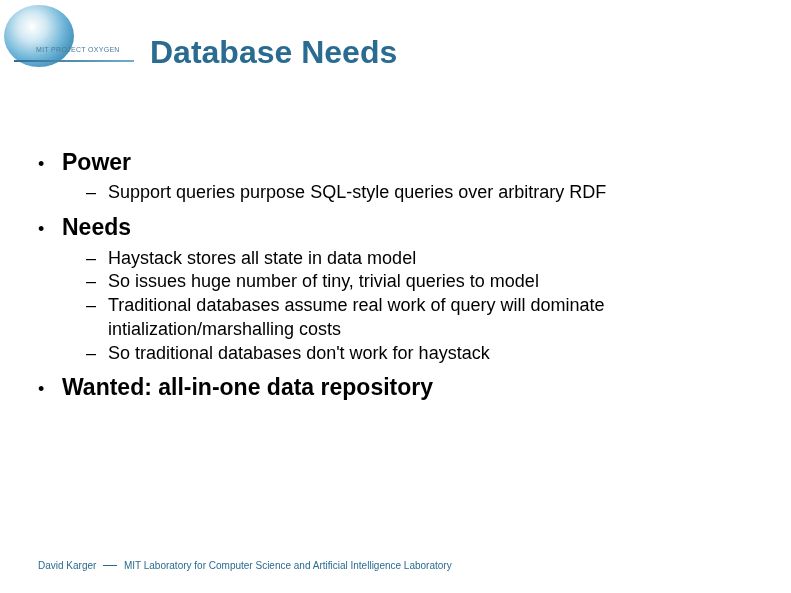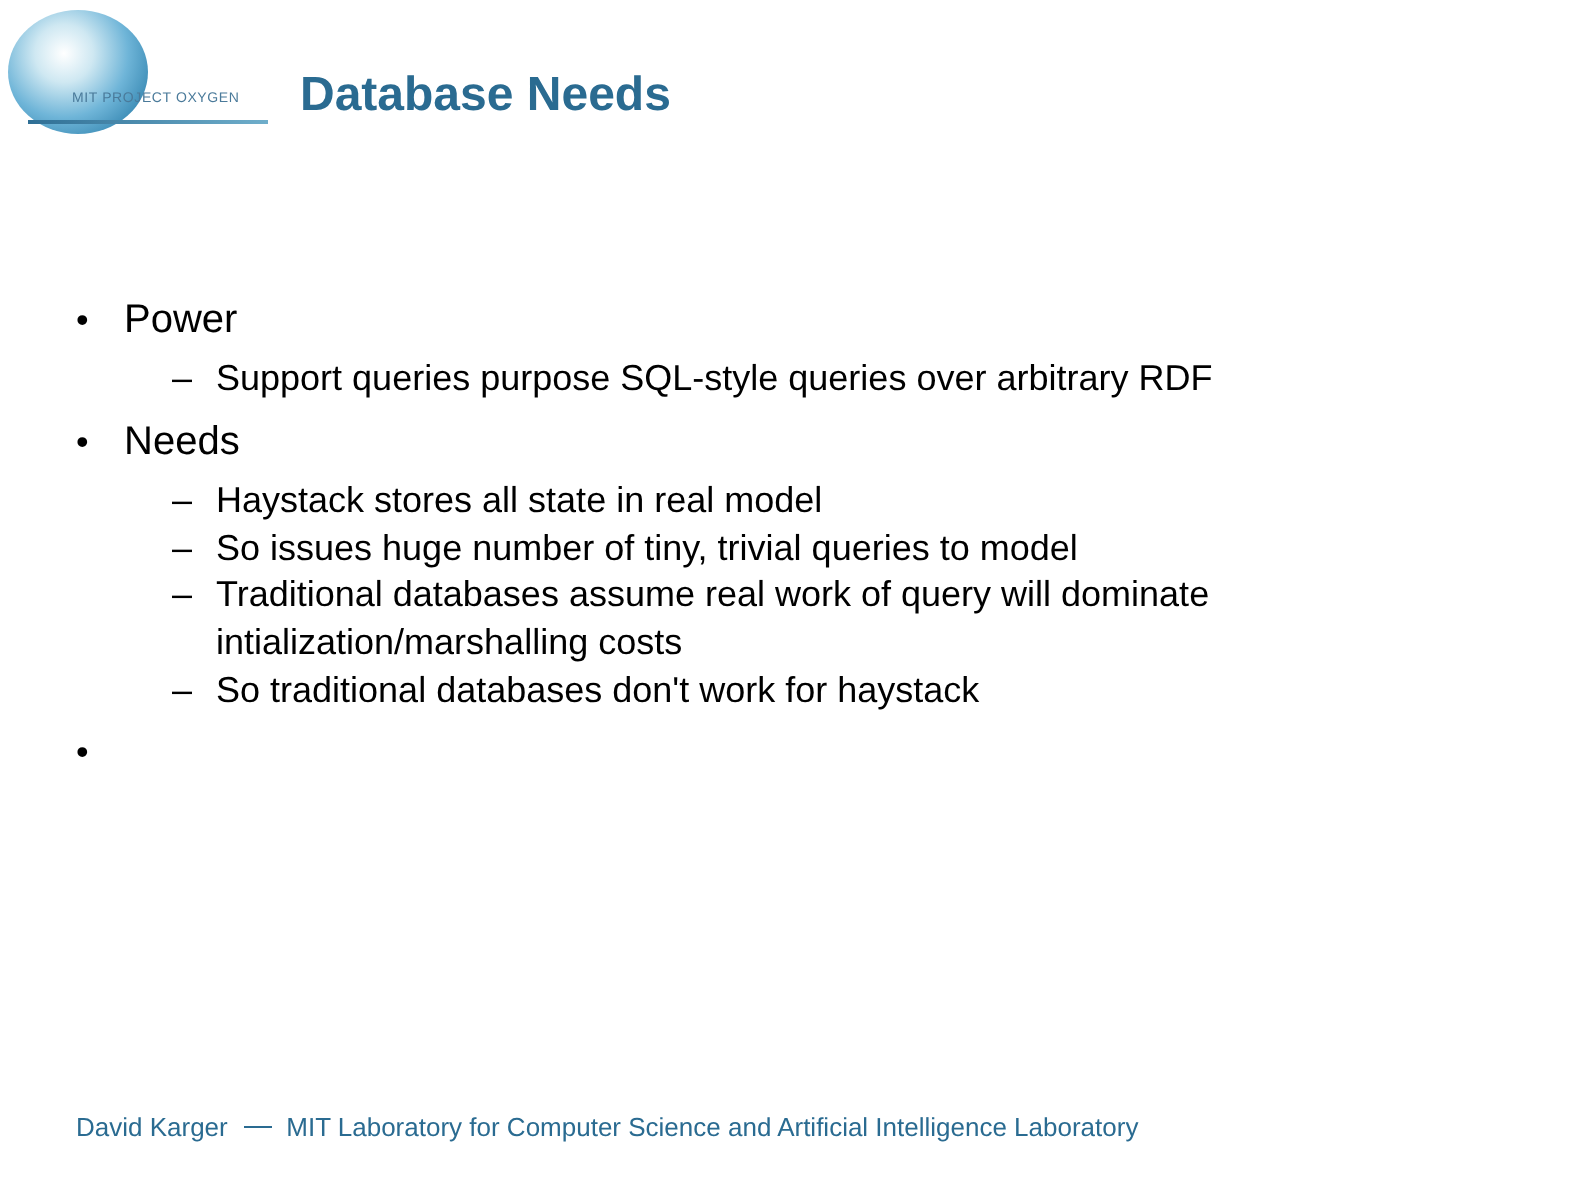--- a/index.html
+++ b/index.html
@@ -44,21 +44,21 @@
     top: 40px;
     left: 0;
     width: 120px;
     height: 2px;
     background: linear-gradient(to right, #2f6f95, #6faecb);
   }
   .title {
     position: absolute;
     top: 34px;
     left: 150px;
-    font-size: 24px;
+    font-size: 32px;
     font-weight: bold;
     color: #2a6b91;
   }
   .content {
     position: absolute;
     top: 148px;
     left: 38px;
     right: 30px;
     font-size: 20px;
     line-height: 1.28;
@@ -77,22 +77,22 @@
     align-items: baseline;
   }
   .bullet-dot {
     width: 24px;
     flex: 0 0 24px;
     font-size: 18px;
     line-height: 1.2;
     text-align: left;
   }
   .top-label {
-    font-weight: normal;
-    font-size: 20px;
+    font-weight: bold;
+    font-size: 23px;
   }
   ul.sub {
     list-style: none;
     margin: 4px 0 8px 0;
     padding: 0 0 0 48px;
   }
   ul.sub > li {
     display: flex;
     align-items: flex-start;
     font-size: 18px;
@@ -102,21 +102,21 @@
     width: 22px;
     flex: 0 0 22px;
   }
   .sub-text {
     flex: 1 1 auto;
   }
   .footer {
     position: absolute;
     bottom: 22px;
     left: 38px;
-    font-size: 13px;
+    font-size: 10px;
     color: #2a6b91;
   }
   .footer-sep {
     display: inline-block;
     width: 14px;
     height: 1px;
     background: #2a6b91;
     vertical-align: middle;
     margin: 0 4px 2px 4px;
   }
@@ -147,39 +147,40 @@
       </ul>
     </li>
     <li>
       <div class="bullet-row">
         <span class="bullet-dot">•</span>
         <span class="top-label">Needs</span>
       </div>
       <ul class="sub">
         <li>
           <span class="dash">–</span>
-          <span class="sub-text">Haystack stores all state in real model</span>
+          <span class="sub-text">Haystack stores all state in data model</span>
         </li>
         <li>
           <span class="dash">–</span>
           <span class="sub-text">So issues huge number of tiny, trivial queries to model</span>
         </li>
         <li>
           <span class="dash">–</span>
           <span class="sub-text">Traditional databases assume real work of query will dominate intialization/marshalling costs</span>
         </li>
         <li>
           <span class="dash">–</span>
           <span class="sub-text">So traditional databases don't work for haystack</span>
         </li>
       </ul>
     </li>
     <li>
       <div class="bullet-row">
         <span class="bullet-dot">•</span>
+        <span class="top-label">Wanted: all-in-one data repository</span>
       </div>
     </li>
   </ul>
 </div>
 
 <div class="footer">
   <span>David Karger</span>
   <span class="footer-sep"></span>
   <span>MIT Laboratory for Computer Science and Artificial Intelligence Laboratory</span>
 </div>

